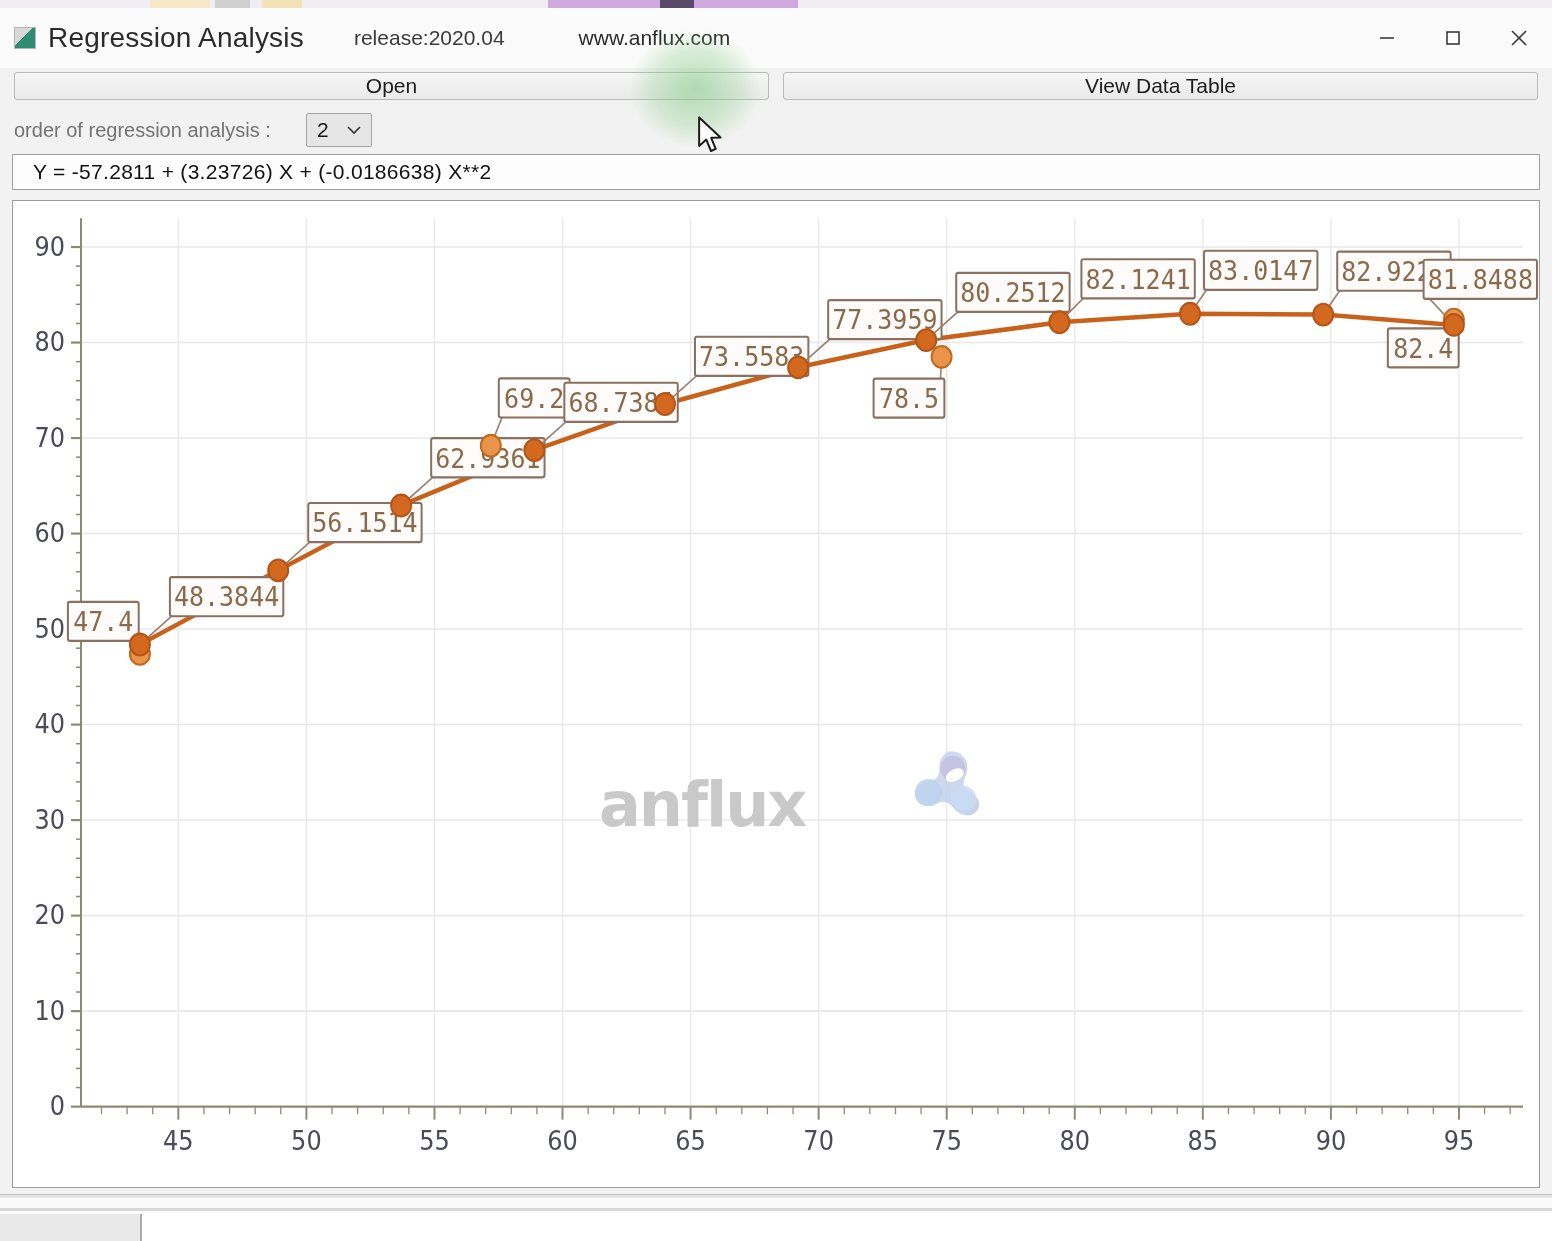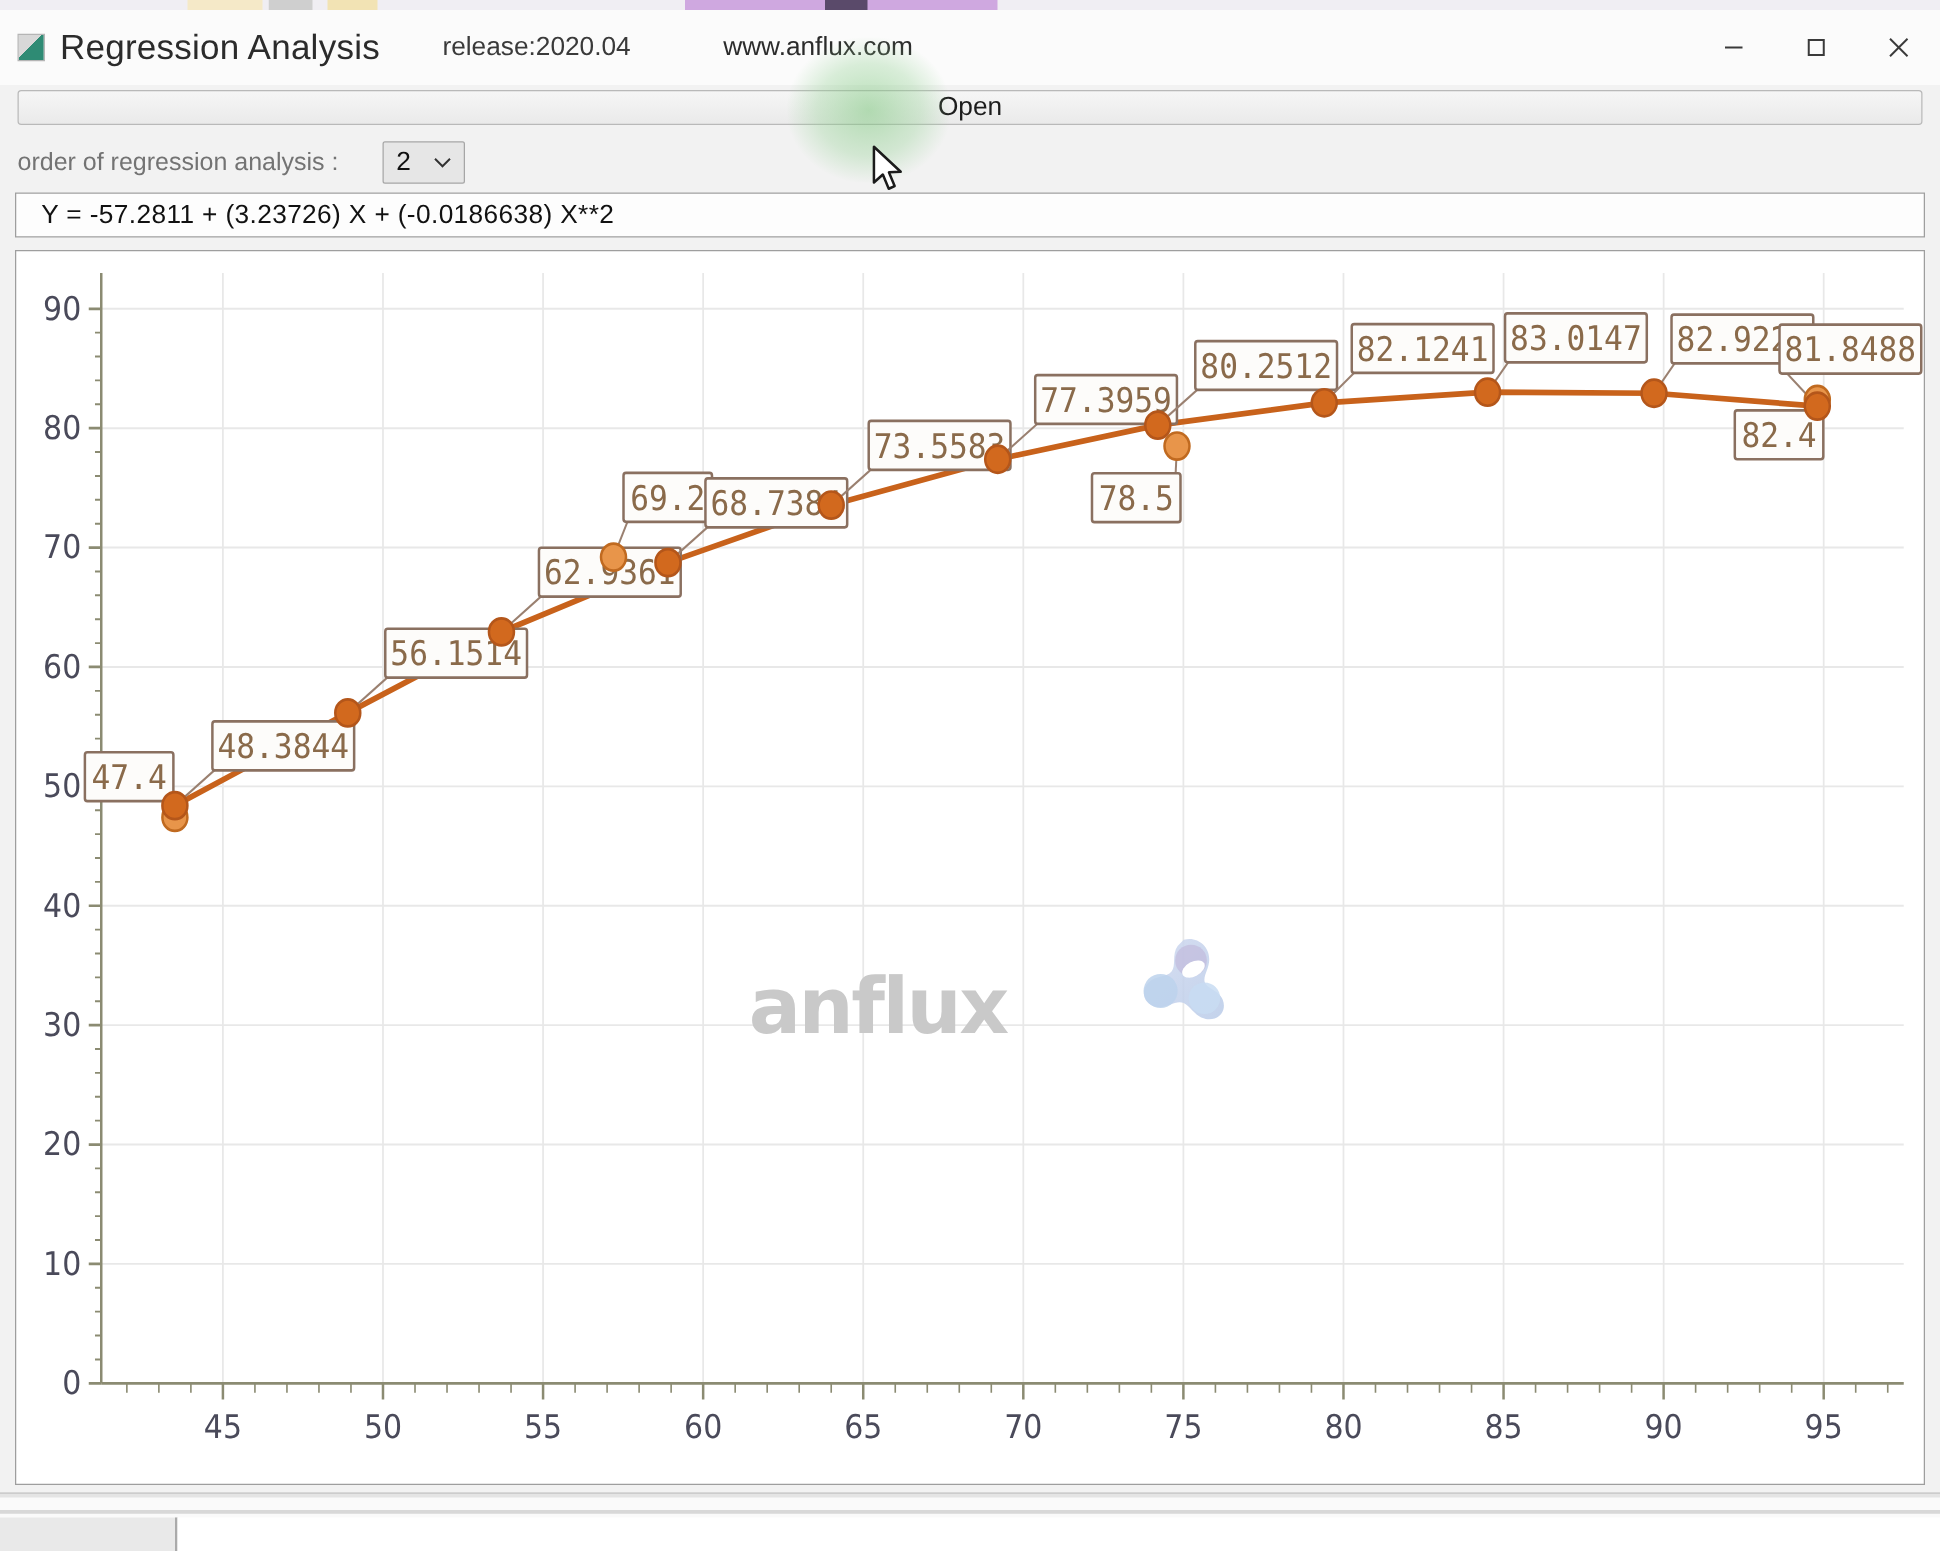--- a/index.html
+++ b/index.html
@@ -150,20 +150,21 @@
         <svg width="26" height="26" viewBox="0 0 26 26">
           <line x1="6" y1="6" x2="20" y2="20" stroke="#3a3a3a" stroke-width="1.6"></line>
           <line x1="20" y1="6" x2="6" y2="20" stroke="#3a3a3a" stroke-width="1.6"></line>
         </svg>
       </div>
     </div>
   </div>
 
   <div class="toolbar">
     <div class="tb-btn">Open</div>
+    <div class="tb-btn">View Data Table</div>
     <div class="cursor-glow"></div>
     <svg class="cursor" viewBox="0 0 20 28">
       <path d="M1,1 L1,21 L6,16.5 L9.3,24.5 L12.6,23 L9.4,15.3 L16,15 Z" fill="#ffffff" stroke="#1b1b1b" stroke-width="1.4" stroke-linejoin="round"></path>
     </svg>
   </div>
 
   <div class="params">
     <div class="prow">
       <span class="plabel order-label">order of regression analysis :</span>
       <div class="select-box">

